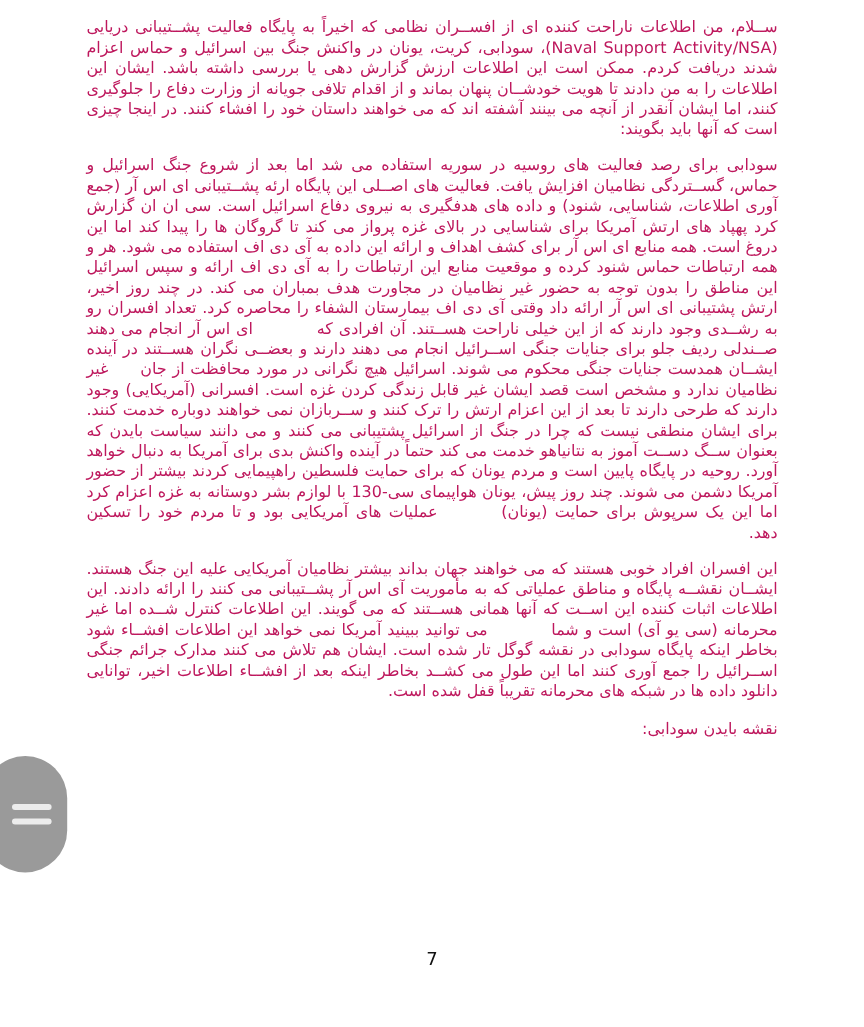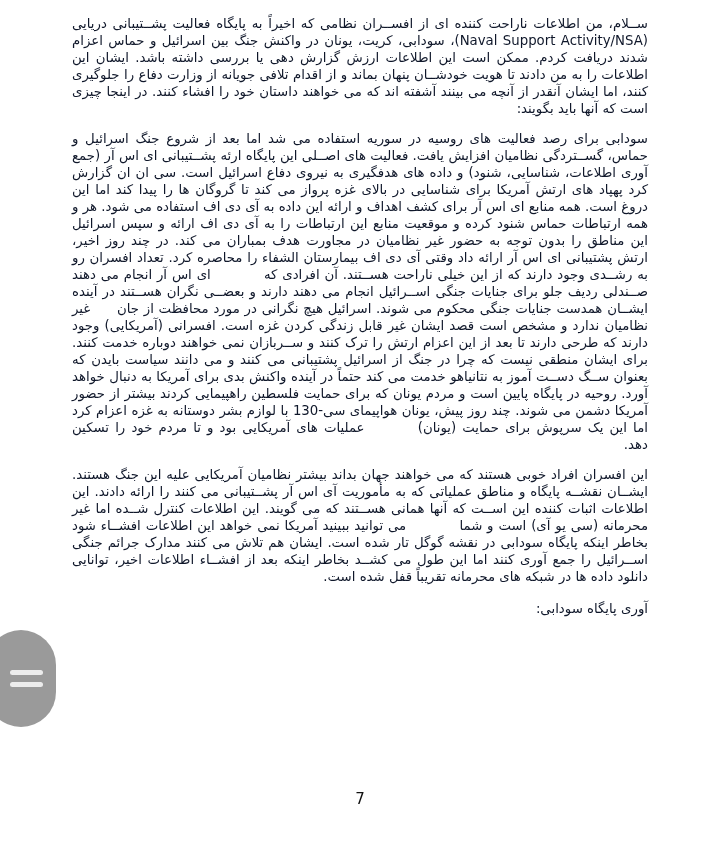--- a/index.html
+++ b/index.html
@@ -22,21 +22,21 @@
   .doc {
     position: absolute;
     top: 15px;
     left: 72px;
     width: 576px;
     direction: rtl;
     unicode-bidi: embed;
     text-align: justify;
     font-size: 13.3px;
     line-height: 17px;
-    color: #0f172a;
+    color: #be185d;
   }
   .doc p {
     margin: 0 0 13px 0;
     padding: 0;
   }
   .doc p:last-child {
     margin-top: 15px;
   }
   .page-number {
     position: absolute;
@@ -77,21 +77,21 @@
 </style>
 </head>
 <body>
 
 <div class="page">
 
   <div class="doc" dir="rtl">
       <p>ســلام، من اطلاعات ناراحت کننده ای از افســران نظامی که اخیراً به پایگاه فعالیت پشــتیبانی دریایی (Naval Support Activity/NSA)، سودابی، کریت، یونان در واکنش جنگ بین اسرائیل و حماس اعزام شدند دریافت کردم. ممکن است این اطلاعات ارزش گزارش دهی یا بررسی داشته باشد. ایشان این اطلاعات را به من دادند تا هویت خودشــان پنهان بماند و از اقدام تلافی جویانه از وزارت دفاع را جلوگیری کنند، اما ایشان آنقدر از آنچه می بینند آشفته اند که می خواهند داستان خود را افشاء کنند. در اینجا چیزی است که آنها باید بگویند:</p>
       <p>سودابی برای رصد فعالیت های روسیه در سوریه استفاده می شد اما بعد از شروع جنگ اسرائیل و حماس، گســتردگی نظامیان افزایش یافت. فعالیت های اصــلی این پایگاه ارئه پشــتیبانی ای اس آر (جمع آوری اطلاعات، شناسایی، شنود) و داده های هدفگیری به نیروی دفاع اسرائیل است. سی ان ان گزارش کرد پهپاد های ارتش آمریکا برای شناسایی در بالای غزه پرواز می کند تا گروگان ها را پیدا کند اما این دروغ است. همه منابع ای اس آر برای کشف اهداف و ارائه این داده به آی دی اف استفاده می شود. هر و همه ارتباطات حماس شنود کرده و موقعیت منابع این ارتباطات را به آی دی اف ارائه و سپس اسرائیل این مناطق را بدون توجه به حضور غیر نظامیان در مجاورت هدف بمباران می کند. در چند روز اخیر، ارتش پشتیبانی ای اس آر ارائه داد وقتی آی دی اف بیمارستان الشفاء را محاصره کرد. تعداد افسران رو به رشــدی وجود دارند که از این خیلی ناراحت هســتند. آن افرادی که    ای اس آر انجام می دهند صــندلی ردیف جلو برای جنایات جنگی اســرائیل انجام می دهند دارند و بعضــی نگران هســتند در آینده ایشــان همدست جنایات جنگی محکوم می شوند. اسرائیل هیچ نگرانی در مورد محافظت از جان  غیر نظامیان ندارد و مشخص است قصد ایشان غیر قابل زندگی کردن غزه است. افسرانی (آمریکایی) وجود دارند که طرحی دارند تا بعد از این اعزام ارتش را ترک کنند و ســربازان نمی خواهند دوباره خدمت کنند. برای ایشان منطقی نیست که چرا در جنگ از اسرائیل پشتیبانی می کنند و می دانند سیاست بایدن که بعنوان ســگ دســت آموز به نتانیاهو خدمت می کند حتماً در آینده واکنش بدی برای آمریکا به دنبال خواهد آورد. روحیه در پایگاه پایین است و مردم یونان که برای حمایت فلسطین راهپیمایی کردند بیشتر از حضور آمریکا دشمن می شوند. چند روز پیش، یونان هواپیمای سی-130 با لوازم بشر دوستانه به غزه اعزام کرد اما این یک سرپوش برای حمایت (یونان)    عملیات های آمریکایی بود و تا مردم خود را تسکین دهد.</p>
       <p>این افسران افراد خوبی هستند که می خواهند جهان بداند بیشتر نظامیان آمریکایی علیه این جنگ هستند. ایشــان نقشــه پایگاه و مناطق عملیاتی که به مأموریت آی اس آر پشــتیبانی می کنند را ارائه دادند. این اطلاعات اثبات کننده این اســت که آنها همانی هســتند که می گویند. این اطلاعات کنترل شــده اما غیر محرمانه (سی یو آی) است و شما    می توانید ببینید آمریکا نمی خواهد این اطلاعات افشــاء شود بخاطر اینکه پایگاه سودابی در نقشه گوگل تار شده است. ایشان هم تلاش می کنند مدارک جرائم جنگی اســرائیل را جمع آوری کنند اما این طول می کشــد بخاطر اینکه بعد از افشــاء اطلاعات اخیر، توانایی دانلود داده ها در شبکه های محرمانه تقریباً قفل شده است.</p>
-      <p>آوری پایگاه سودابی:</p>
+      <p>نقشه بایدن سودابی:</p>
     </div>
 
   <div class="side-handle">
     <div class="handle-icon">
       <div class="handle-bar b1"></div>
       <div class="handle-bar b2"></div>
     </div>
   </div>
 
   <div class="page-number">7</div>

